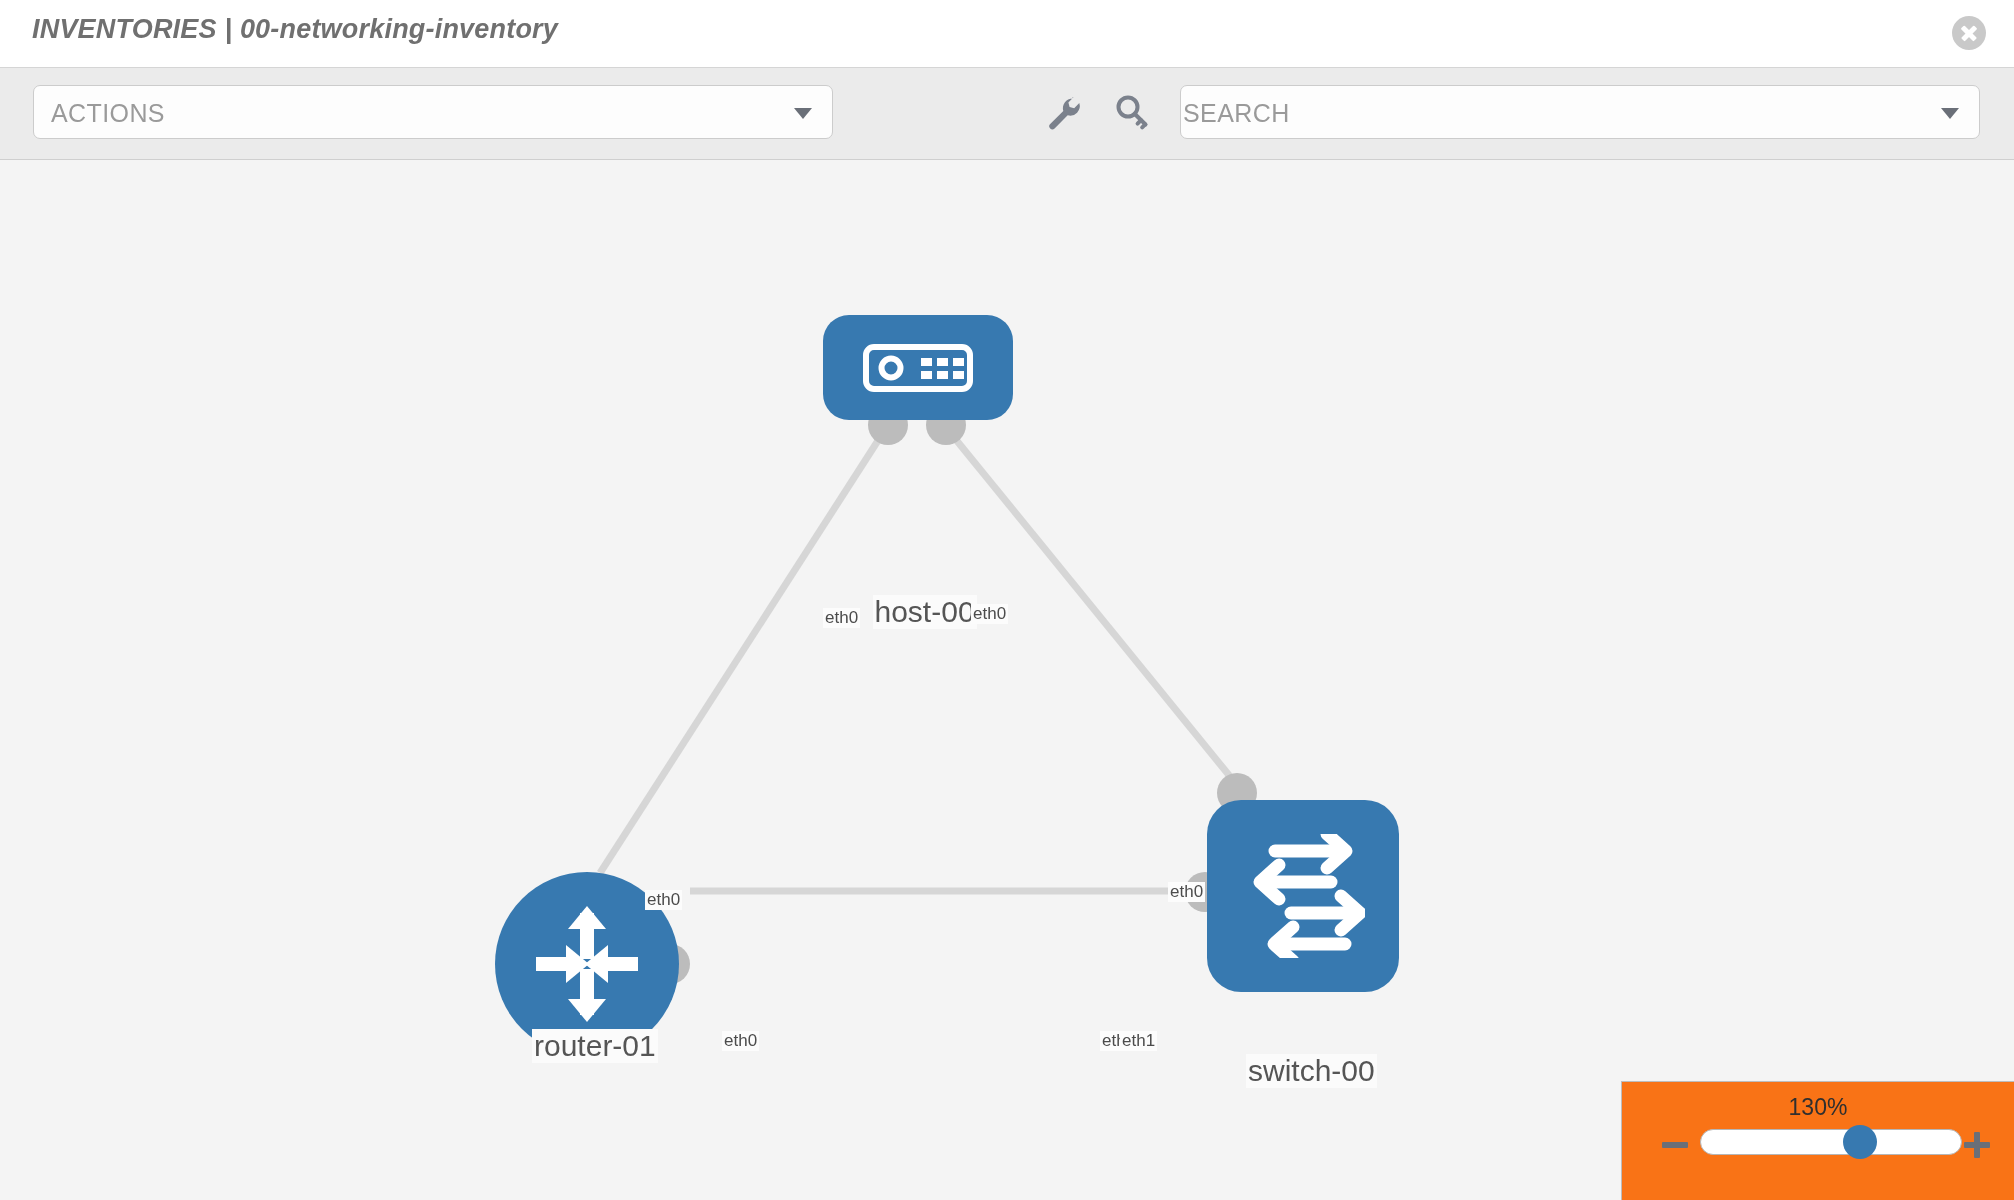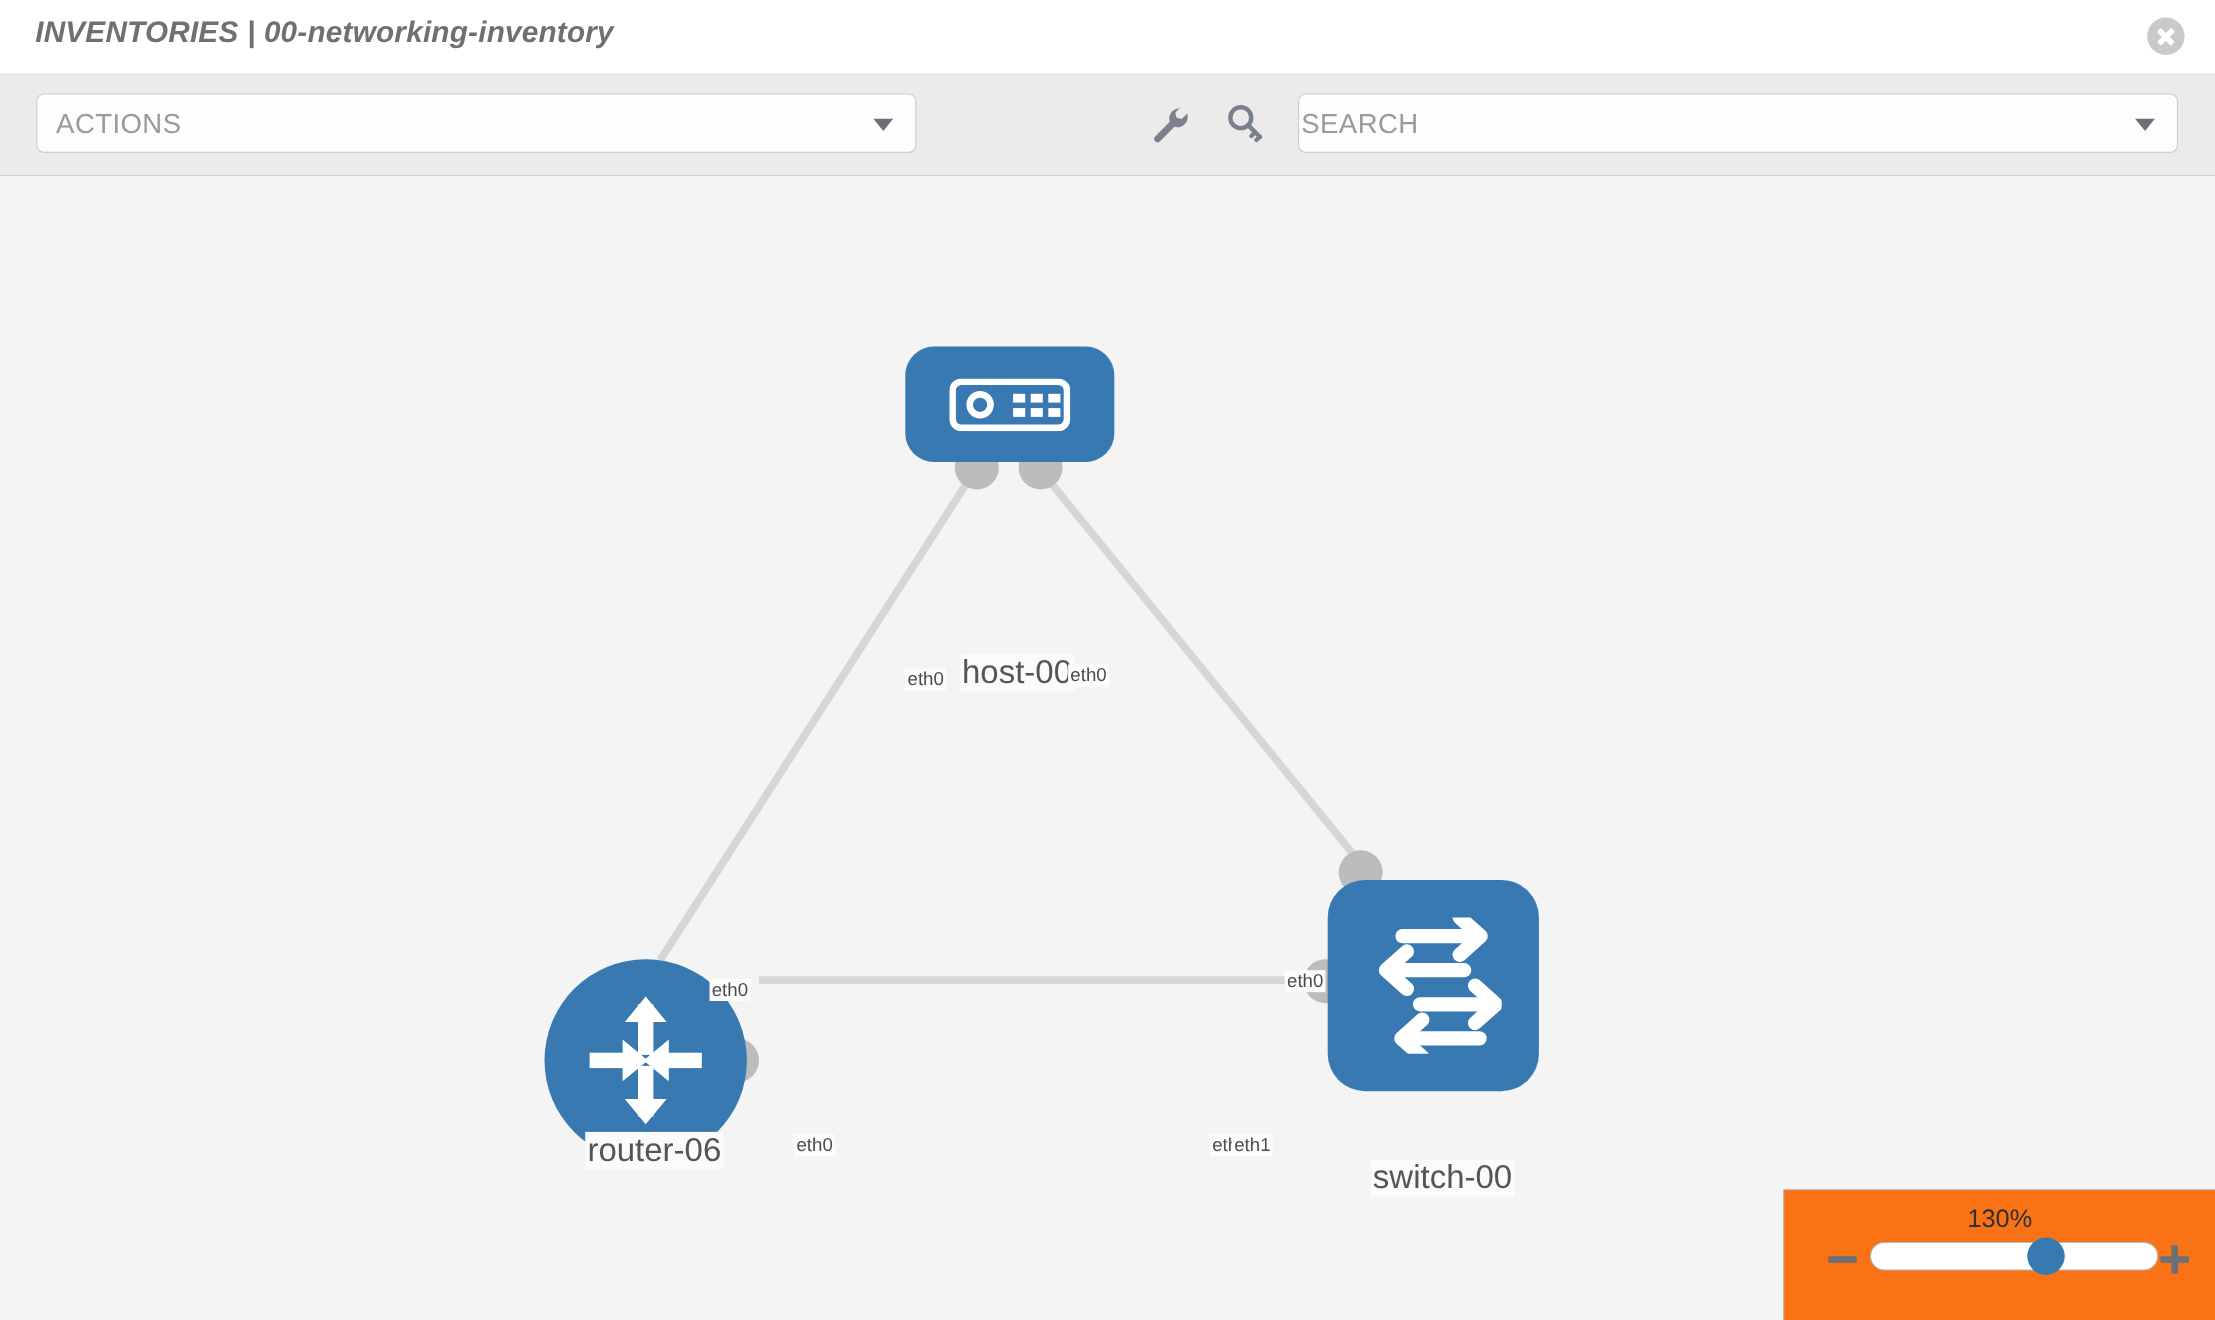--- a/index.html
+++ b/index.html
@@ -347,21 +347,21 @@
 
           <rect x="8" y="52" width="46" height="14"></rect>
           <polygon points="61,59 38,78 38,40"></polygon>
 
           <rect x="64" y="52" width="46" height="14"></rect>
           <polygon points="57,59 80,78 80,40"></polygon>
         </g>
       </svg>
     </div>
 
-    <div class="node-label" style="left: 532px; top: 869px;">router-06</div>
+    <div class="node-label" style="left: 532px; top: 869px;">router-01</div>
 
     <div class="node" style="left:1207px; top:640px; width:192px; height:192px;">
       <div class="port" style="left:10px; top:-27px;"></div>
       <div class="port" style="left:-22px; top:72px;"></div>
 
       <div class="shape" style="left:0; top:0; width:192px; height:192px; border-radius:34px;"></div>
 
       <svg width="124" height="124" viewBox="0 0 124 124" aria-hidden="true" style="position:absolute; left:34px; top:34px;">
         <g stroke="#ffffff" stroke-width="13" stroke-linecap="round" stroke-linejoin="round" fill="none">
 

